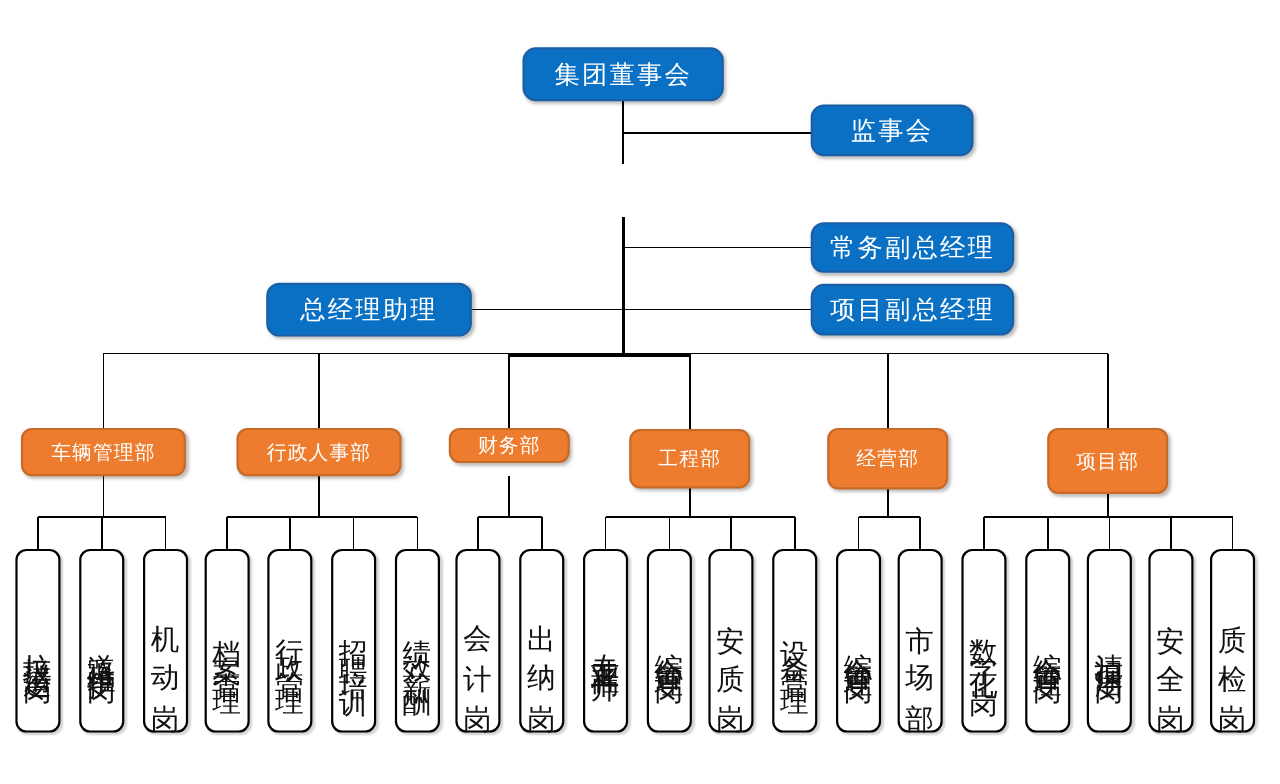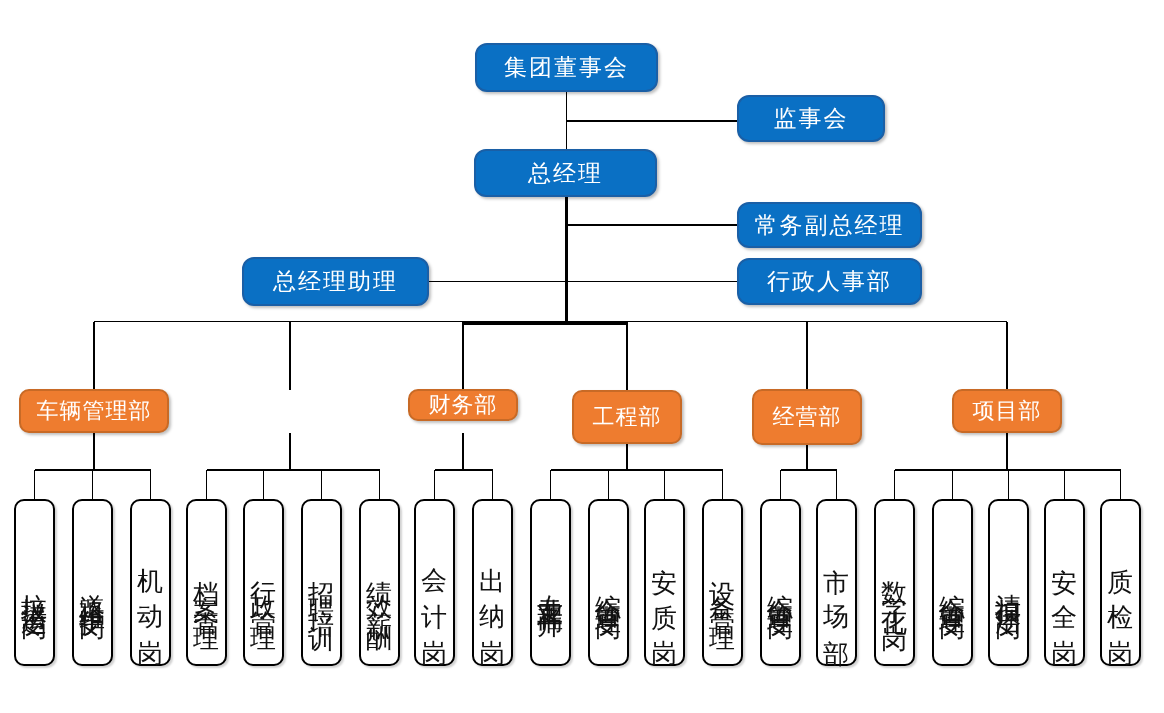--- a/index.html
+++ b/index.html
@@ -22,21 +22,21 @@
     position:absolute;display:flex;align-items:center;justify-content:center;
     text-align:center;
   }
   .box.blue{
     background:var(--exec-fill);border:2px solid var(--exec-border);border-radius:12px;
     color:#fff;font-size:23px;letter-spacing:2px;
     box-shadow:2px 2px 3px rgba(0,0,0,0.25);
   }
   .box.orange{
     background:var(--dept-fill);border:2px solid var(--dept-border);border-radius:10px;
-    color:#fff;font-size:22px;letter-spacing:1px;
+    color:#fff;font-size:18px;letter-spacing:1px;
     box-shadow:2px 2px 3px rgba(0,0,0,0.25);
   }
   .box.pos{
     background:var(--pos-fill);border:2px solid var(--pos-border);border-radius:10px;
     color:#111;font-size:26px;
     box-shadow:2px 2px 2px rgba(0,0,0,0.18);
     top:499px;width:41px;height:167px;
   }
   .vtext{
     writing-mode:vertical-rl;text-orientation:upright;line-height:1;display:block;
@@ -106,30 +106,30 @@
     <line x1="894.5" y1="470" x2="1120.5" y2="470"></line>
     <line x1="894.5" y1="470" x2="894.5" y2="500"></line>
     <line x1="952.5" y1="470" x2="952.5" y2="500"></line>
     <line x1="1008.5" y1="470" x2="1008.5" y2="500"></line>
     <line x1="1064.5" y1="470" x2="1064.5" y2="500"></line>
     <line x1="1120.5" y1="470" x2="1120.5" y2="500"></line>
   </svg>
 
   <div class="box blue" style="left:475px;top:43px;width:183px;height:49px">集团董事会</div>
   <div class="box blue" style="left:737px;top:95px;width:148px;height:47px">监事会</div>
-  <div class="box blue" style="left:474px;top:149px;width:183px;height:48px">总经理</div>
   <div class="box blue" style="left:242px;top:257px;width:187px;height:49px">总经理助理</div>
   <div class="box blue" style="left:737px;top:202px;width:185px;height:46px">常务副总经理</div>
-  <div class="box blue" style="left:737px;top:258px;width:185px;height:47px">行政人事部</div>
+  <div class="box blue" style="left:737px;top:258px;width:185px;height:47px">项目副总经理</div>
 
   <div class="box orange" style="left:19px;top:389px;width:150px;height:44px">车辆管理部</div>
+  <div class="box orange" style="left:215px;top:389px;width:150px;height:44px">行政人事部</div>
   <div class="box orange" style="left:408px;top:389px;width:110px;height:32px">财务部</div>
   <div class="box orange" style="left:572px;top:390px;width:110px;height:54px">工程部</div>
   <div class="box orange" style="left:752px;top:389px;width:110px;height:56px">经营部</div>
-  <div class="box orange" style="left:952px;top:389px;width:110px;height:44px">项目部</div>
+  <div class="box orange" style="left:952px;top:389px;width:110px;height:60px">项目部</div>
 
   <div class="box pos" style="left:14px">
     <span class="vtext" data-len="5">垃圾清运岗</span>
     </div>
   <div class="box pos" style="left:72px">
     <span class="vtext" data-len="5">道路维护岗</span>
     </div>
   <div class="box pos" style="left:130px">
     <span class="vtext" data-len="3">机动岗</span>
     </div>

